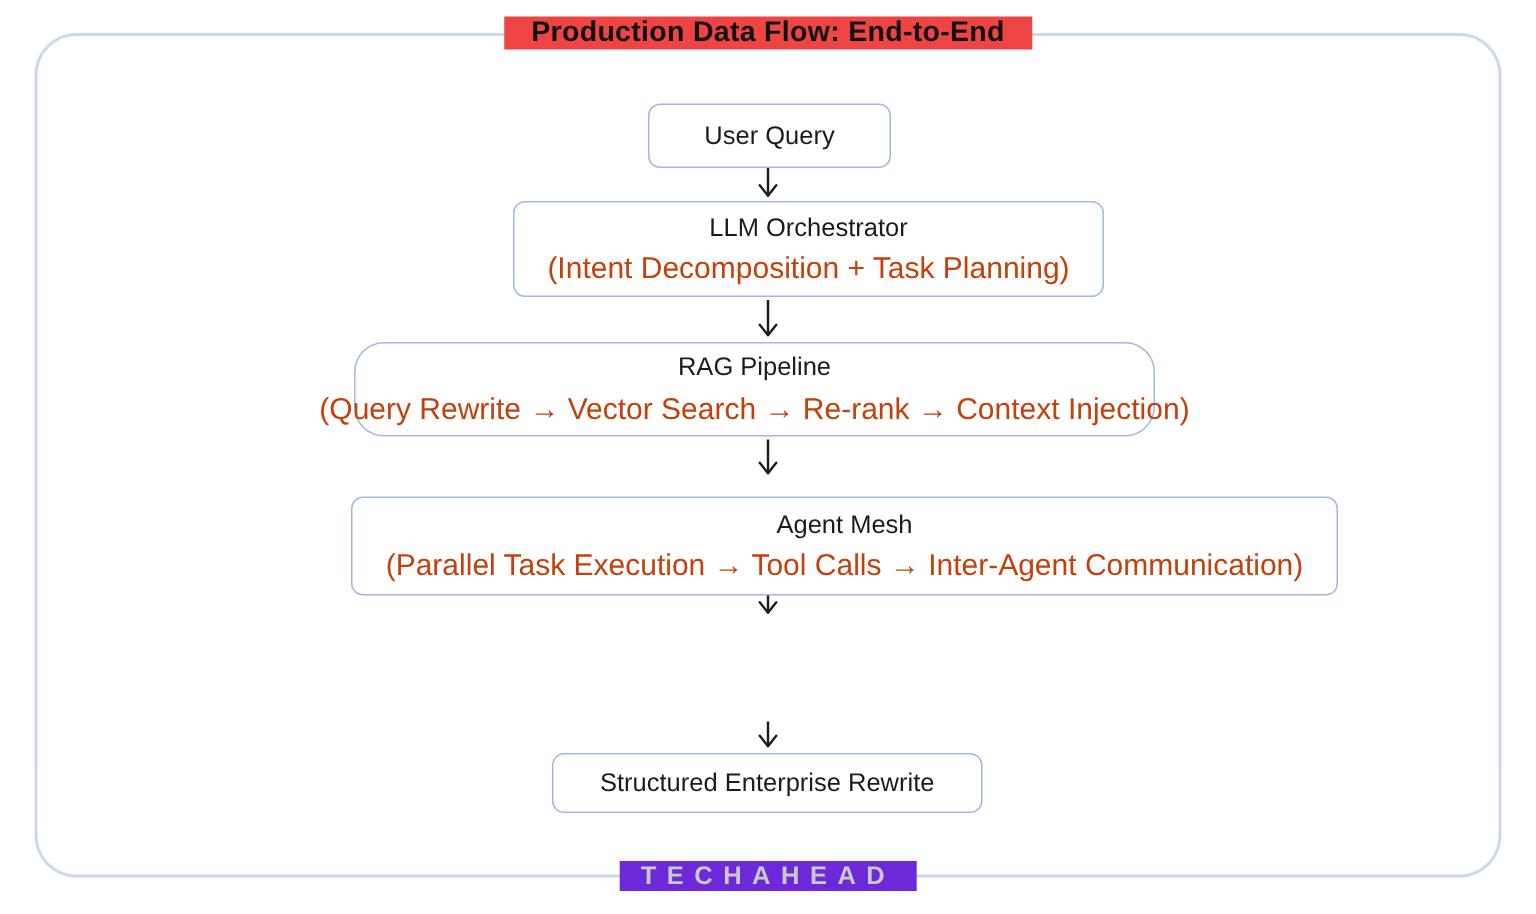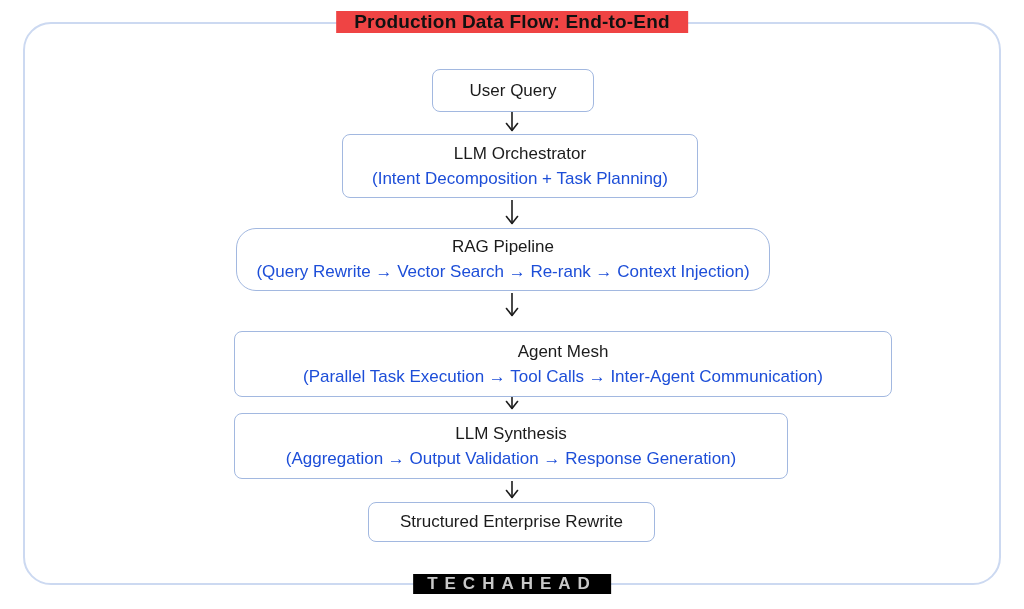--- a/index.html
+++ b/index.html
@@ -57,27 +57,27 @@
     padding: 0 8px;
     z-index: 2;
   }
   .node-title {
     font-size: 17px;
     color: #1b1b1b;
     white-space: nowrap;
     line-height: 1.25;
   }
   .node-subtitle {
-    font-size: 17px;
-    color: #1d4ed8;
+    font-size: 20px;
+    color: #c2410c;
     white-space: nowrap;
     line-height: 1.2;
   }
   .n1 { left: 432px; top: 69px;  width: 162px; height: 43px; }
-  .n2 { left: 342px; top: 134px; width: 356px; height: 64px; }
+  .n2 { left: 342px; top: 134px; width: 394px; height: 64px; }
   .n3 { left: 236px; top: 228px; width: 534px; height: 63px; border-radius: 20px; }
   .n4 { left: 234px; top: 320px; width: 658px; height: 66px; margin-top: 11px; }
   .n5 { left: 234px; top: 413px; width: 554px; height: 66px; }
   .n6 { left: 368px; top: 502px; width: 287px; height: 40px; }
   .arrow {
     position: absolute;
     left: 504px;
     width: 16px;
     z-index: 1;
   }
@@ -91,21 +91,21 @@
   .a1 { top: 112px; height: 20px; }
   .a2 { top: 200px; height: 25px; }
   .a3 { top: 293px; height: 24px; }
   .a4 { top: 388px; height: 22px; }
   .a5 { top: 481px; height: 18px; }
   .brand-watermark {
     position: absolute;
     left: 512px;
     top: 584px;
     transform: translate(-50%, -50%);
-    background: #000000;
+    background: #6d28d9;
     padding: 0 14px;
     font-size: 17px;
     font-weight: bold;
     letter-spacing: 7px;
     color: #c9c9c9;
     white-space: nowrap;
     z-index: 3;
   }
 </style>
 </head>
@@ -149,24 +149,20 @@
   <div class="node n4">
     <div class="node-title">Agent Mesh</div>
     <div class="node-subtitle">(Parallel Task Execution → Tool Calls → Inter-Agent Communication)</div>
   </div>
 
   <svg class="arrow a4" viewBox="0 0 16 22" preserveAspectRatio="none">
     <line x1="8" y1="0" x2="8" y2="20"></line>
     <polyline points="2.5,13.5 8,20.5 13.5,13.5"></polyline>
   </svg>
 
-  <div class="node n5">
-    <div class="node-title">LLM Synthesis</div>
-    <div class="node-subtitle">(Aggregation → Output Validation → Response Generation)</div>
-  </div>
 
   <svg class="arrow a5" viewBox="0 0 16 18" preserveAspectRatio="none">
     <line x1="8" y1="0" x2="8" y2="16"></line>
     <polyline points="2.5,9.5 8,16.5 13.5,9.5"></polyline>
   </svg>
 
   <div class="node n6">
     <div class="node-title">Structured Enterprise Rewrite</div>
   </div>
 

